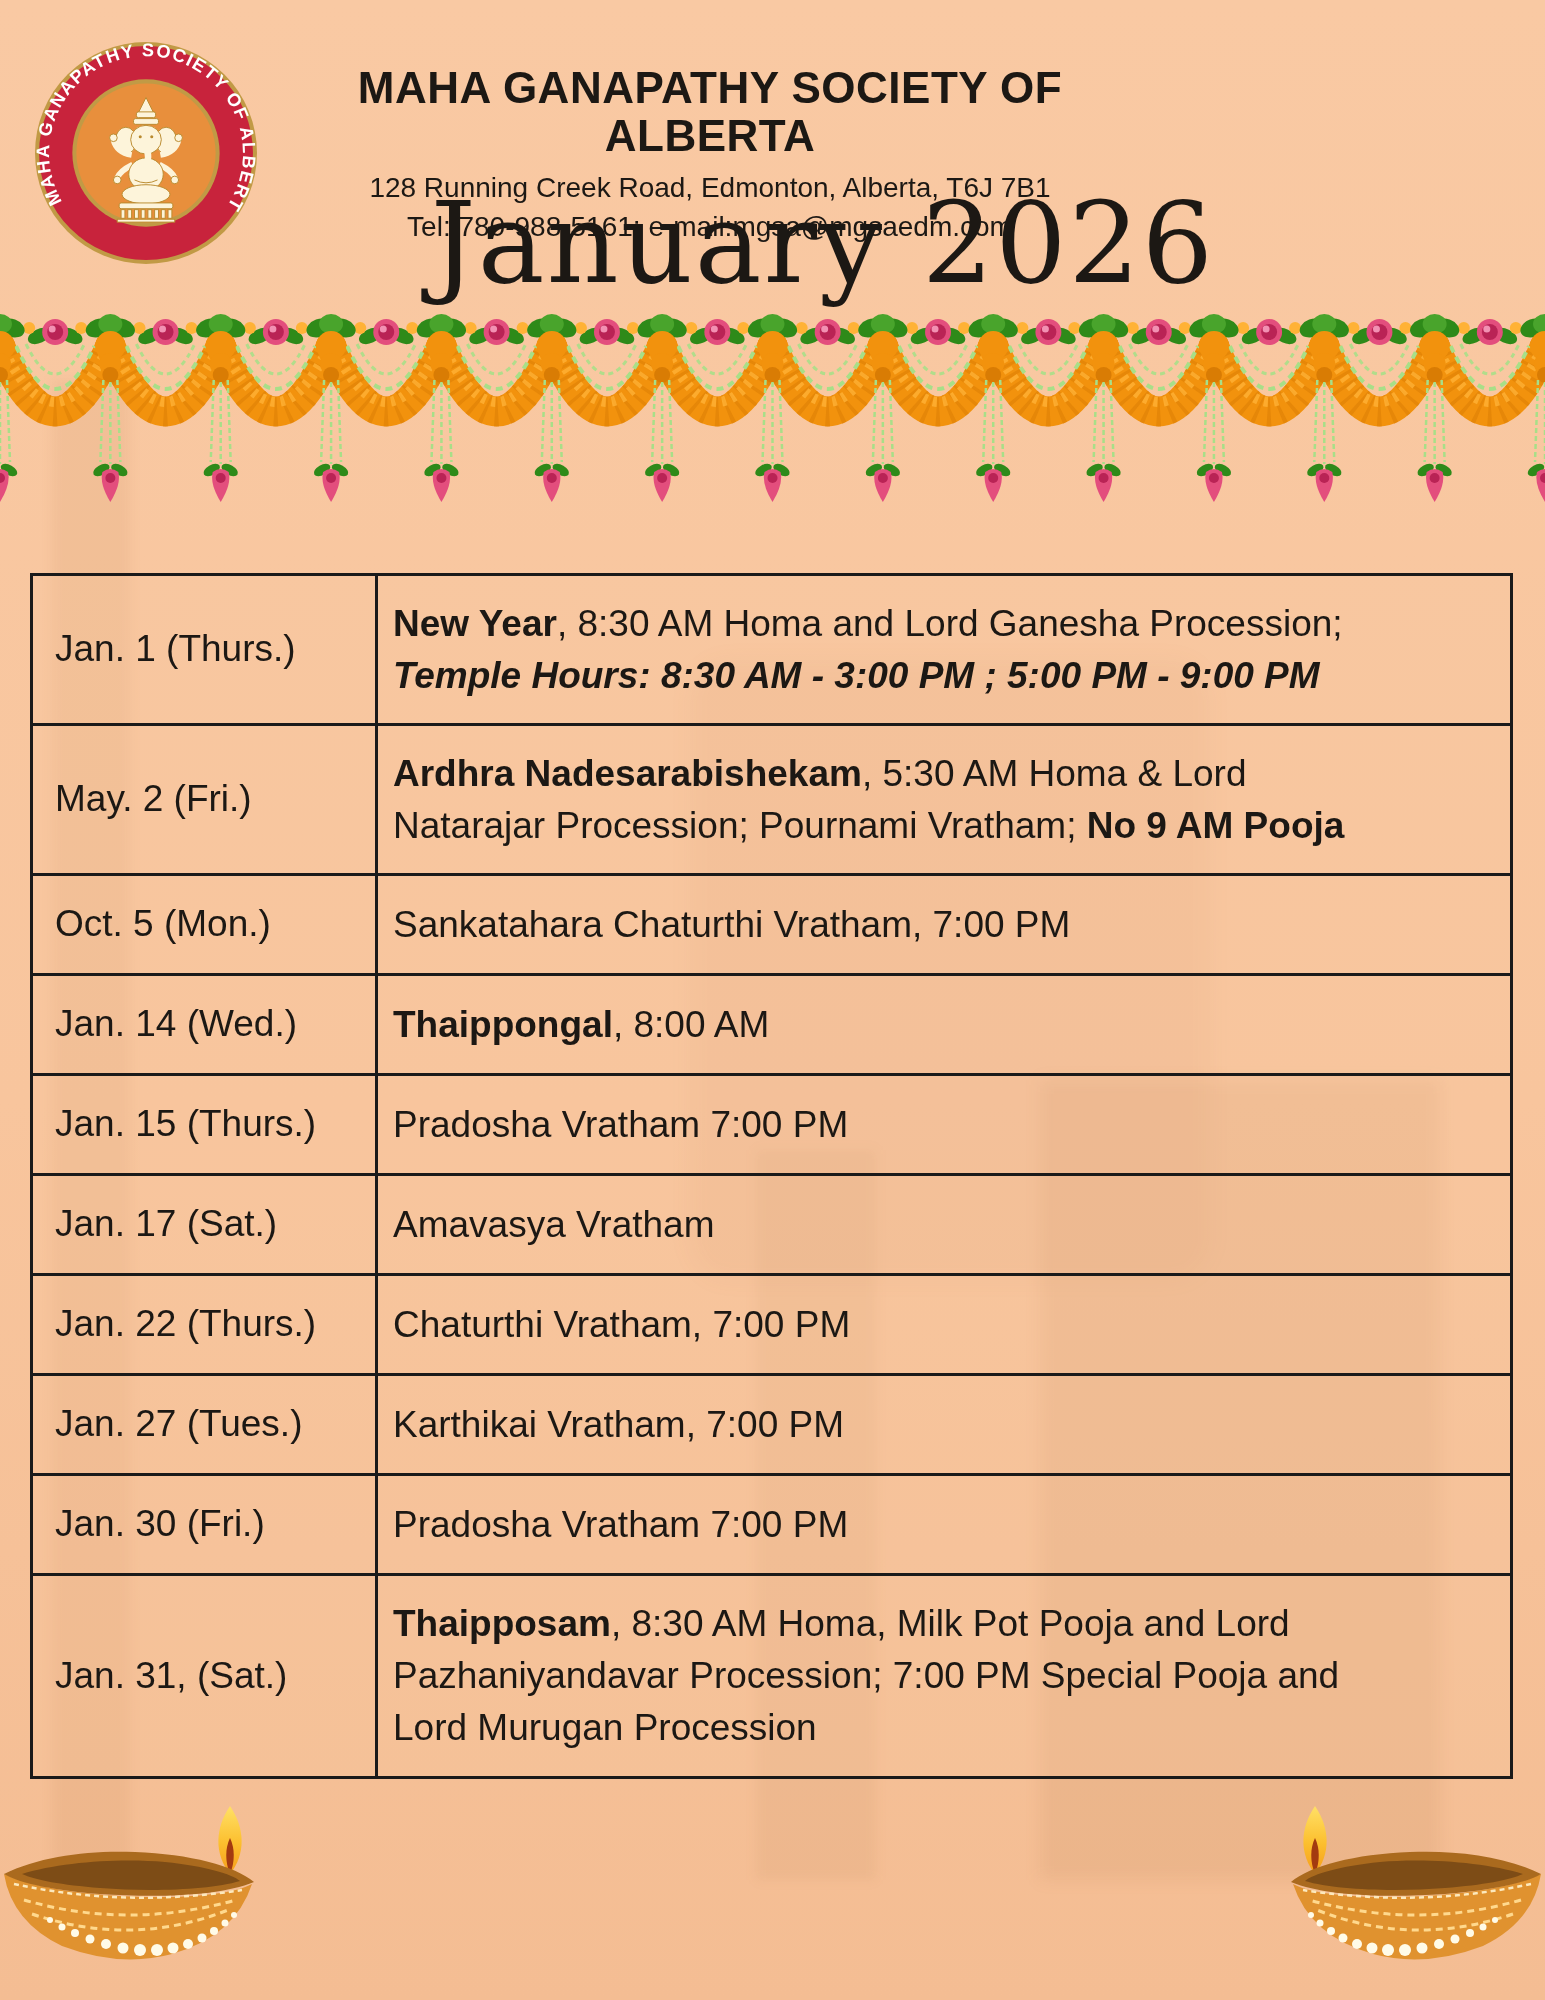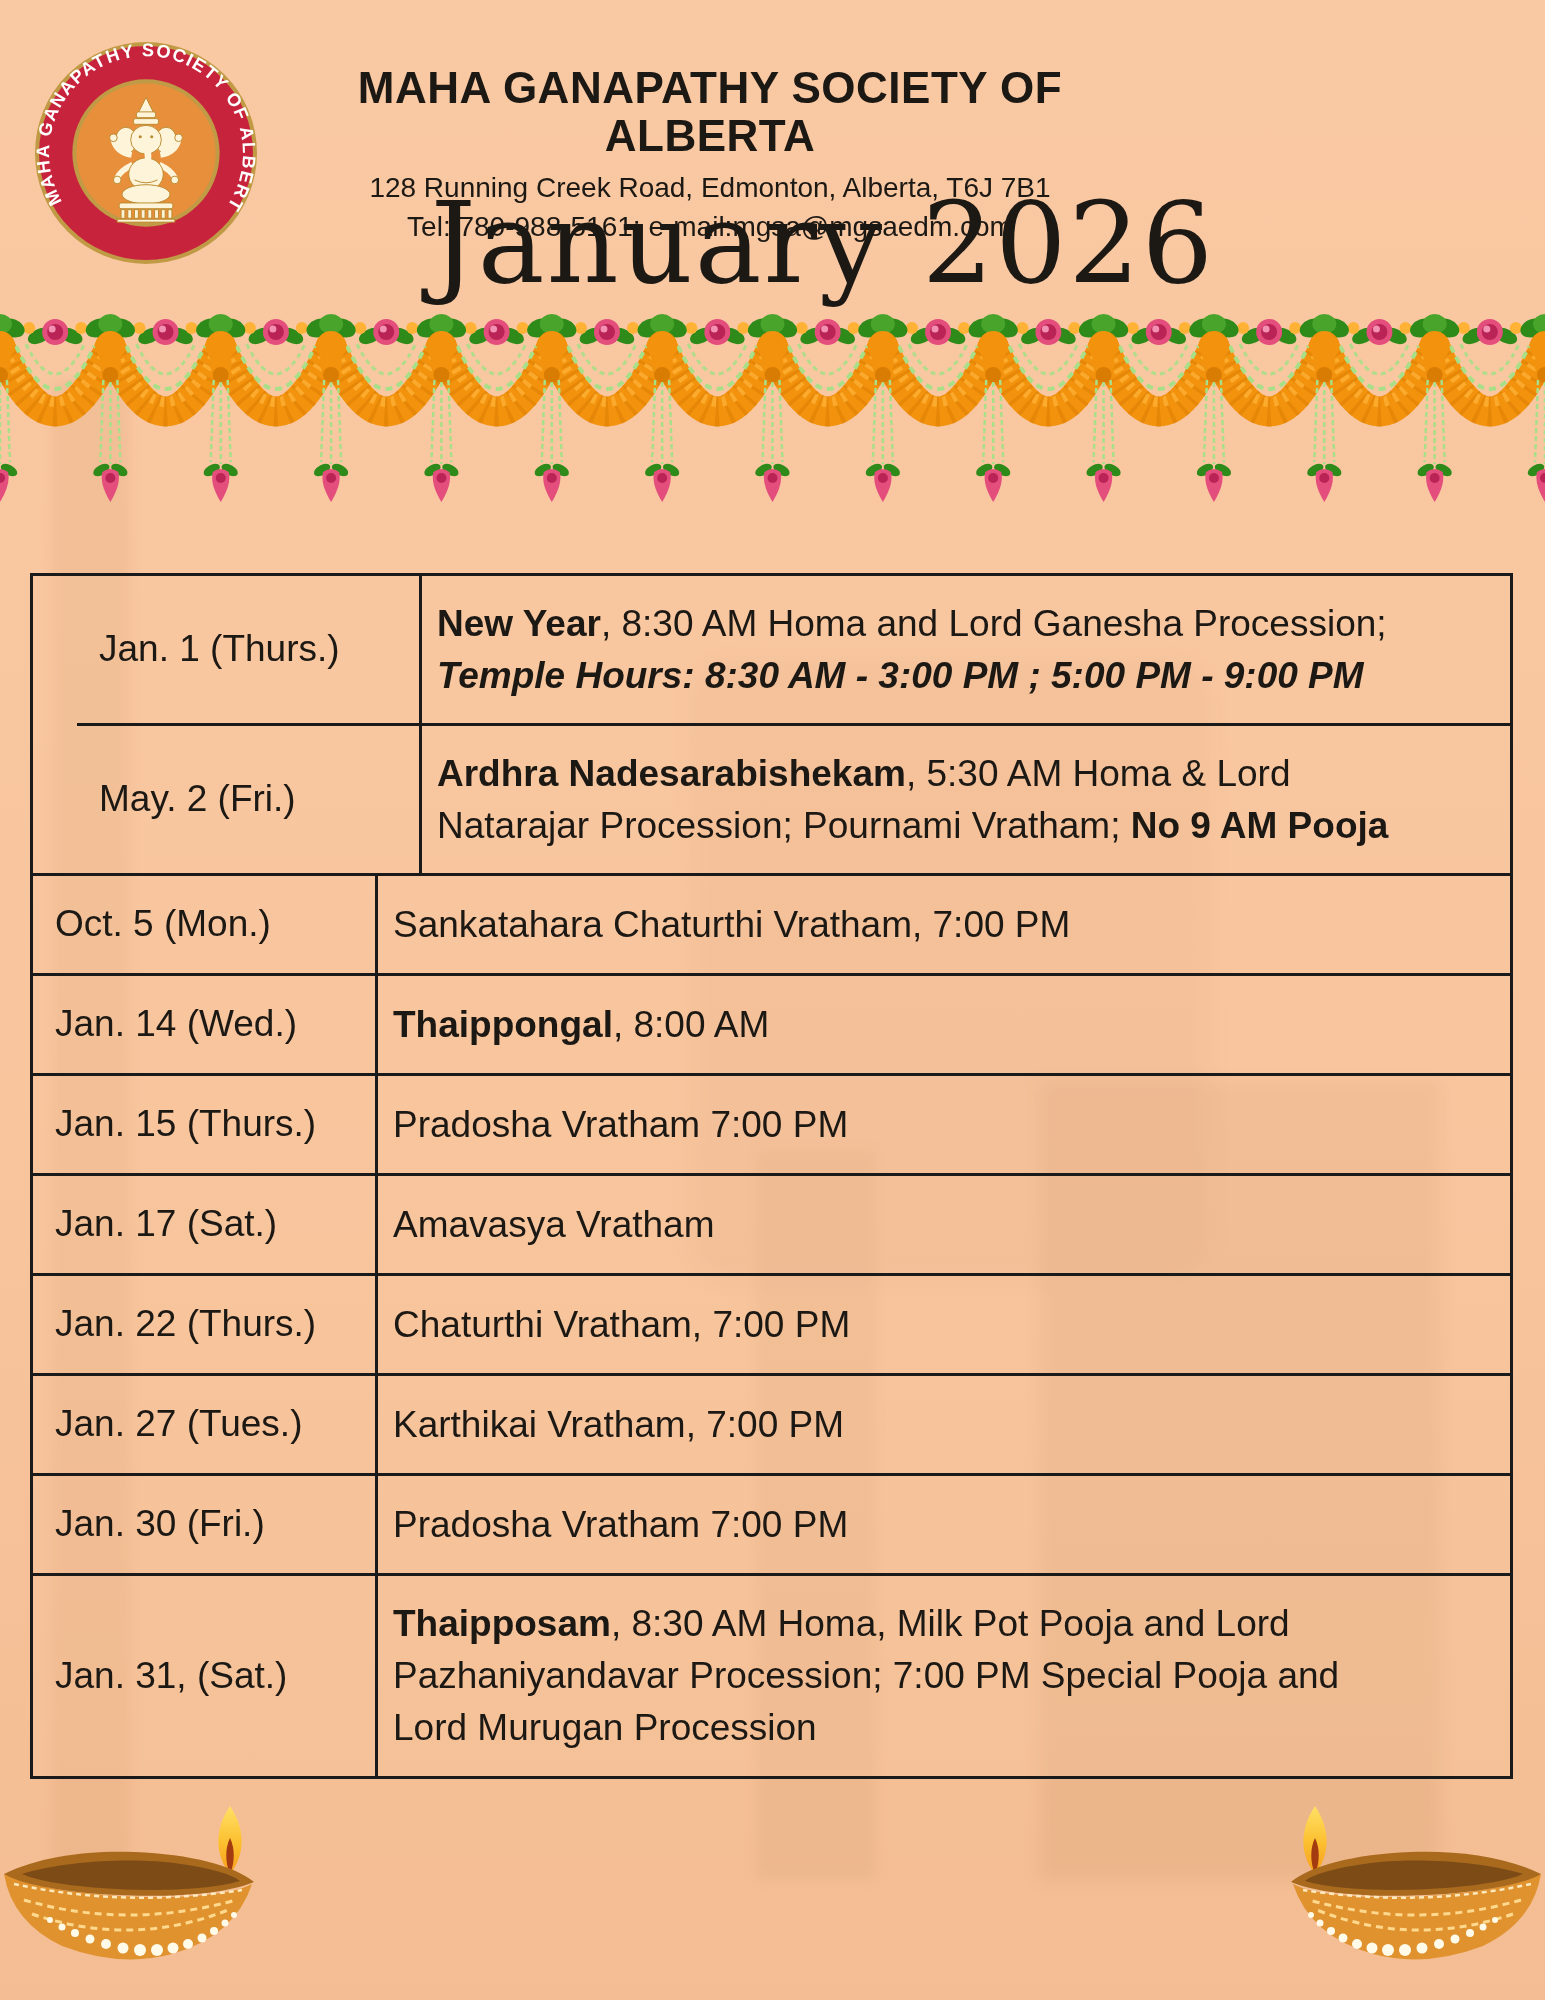--- a/index.html
+++ b/index.html
@@ -42,21 +42,21 @@
   .t-row:first-child{border-top:none;}
   .t-date{
     flex:0 0 345px;box-sizing:border-box;border-right:3px solid #1a1a1a;
     display:flex;align-items:center;padding:10px 10px 10px 22px;
     font-size:37px;line-height:1.3;
   }
   .t-event{
     flex:1;display:flex;align-items:center;box-sizing:border-box;
     padding:14px 24px 14px 15px;font-size:37px;line-height:1.4;
   }
-  .t-row.h2{min-height:147px;margin-left:44px;} .t-row.h1{min-height:97px;} .t-row.h3{min-height:200px;}
+  .t-row.h2{min-height:147px;} .t-row.h1{min-height:97px;} .t-row.h3{min-height:200px;}
   .seg.b{font-weight:bold;} .seg.i{font-style:italic;}
 
   .diyas{position:absolute;left:0;top:1800px;width:1545px;height:200px;pointer-events:none;}
   .diyas svg{width:100%;height:100%;display:block;overflow:visible;}
 </style>
 </head>
 <body>
 
 <div class="page">
 

